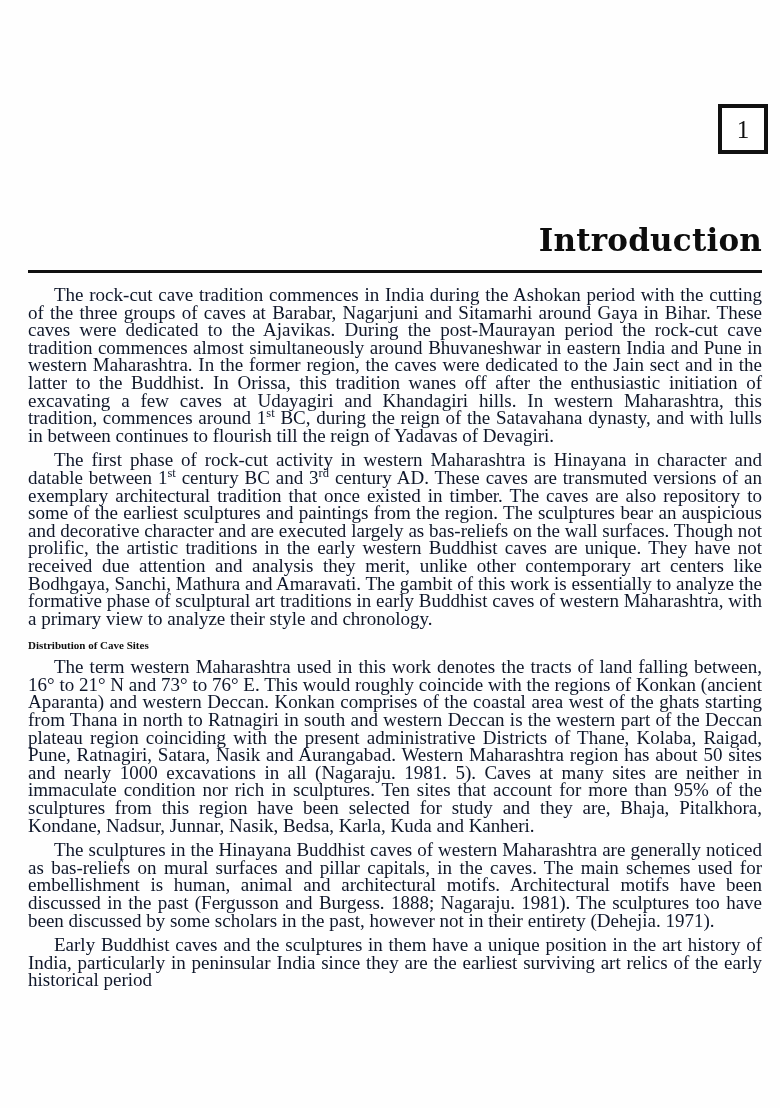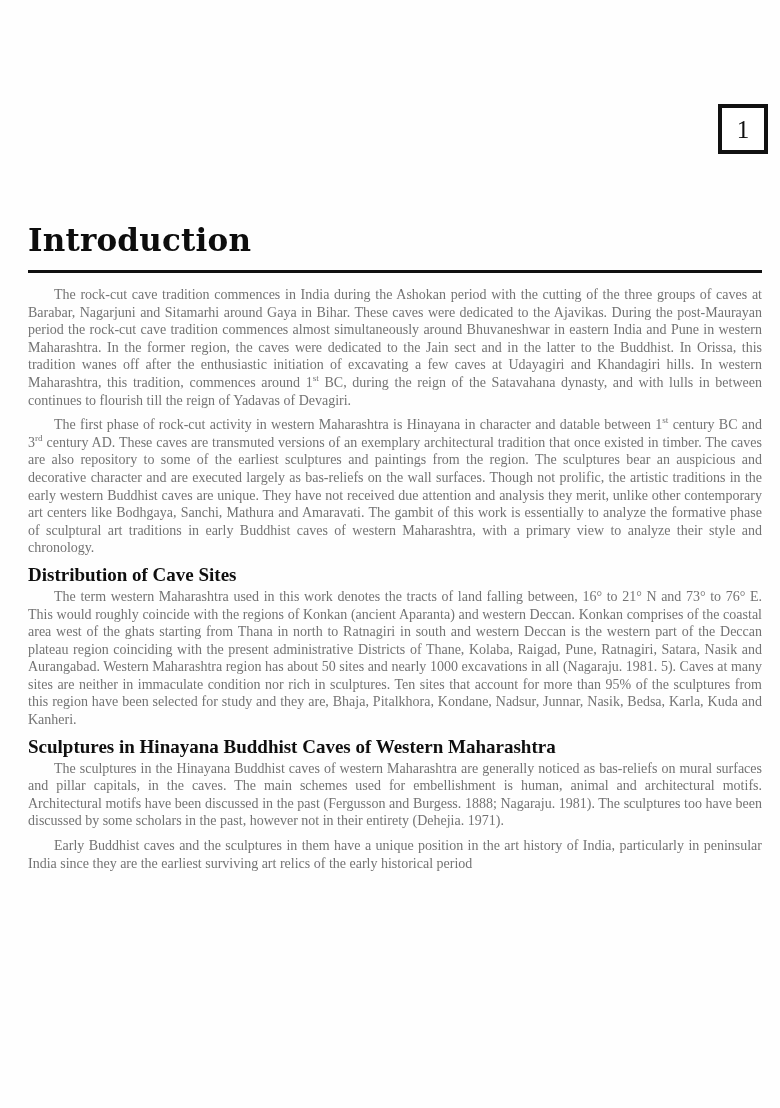--- a/index.html
+++ b/index.html
@@ -53,20 +53,21 @@
     line-height: 1;
     color: #111;
   }
 
   
   .chapter-title {
     position: absolute;
     left: 28px;
     top: 222px;
     width: 734px;
+    text-align: right;
     font-family: "DejaVu Serif", "Liberation Serif", serif;
     font-weight: bold;
     font-size: 31px;
     letter-spacing: 0.2px;
     color: #0d0d0d;
   }
   .title-rule {
     position: absolute;
     left: 28px;
     top: 270px;
@@ -81,31 +82,31 @@
     left: 28px;
     top: 286px;
     width: 734px;
   }
 
   p.body-para {
     margin: 0 0 7px 0;
     text-align: justify;
     text-justify: inter-word;
     text-indent: 26px;
-    font-size: 14px;
+    font-size: 19px;
     line-height: 17.6px;
     font-family: "Liberation Serif", "DejaVu Serif", serif;
-    color: #737373;
+    color: #0f172a;
     hyphens: none;
   }
   p.body-para:last-child { margin-bottom: 13px; }
 
   h2.section-heading {
     margin: 9px 0 4px 0;
-    font-size: 19px;
+    font-size: 11px;
     line-height: 18px;
     font-weight: bold;
     font-family: "Liberation Serif", "DejaVu Serif", serif;
     color: #0f0f0f;
     text-indent: 0;
     text-align: left;
   }
 
   sup {
     font-size: 0.66em;
@@ -125,18 +126,17 @@
   </div>
 
   <div class="chapter-title">Introduction</div>
   <div class="title-rule"></div>
 
   <div class="content">
       <p class="body-para">The rock-cut cave tradition commences in India during the Ashokan period with the cutting of the three groups of caves at Barabar, Nagarjuni and Sitamarhi around Gaya in Bihar. These caves were dedicated to the Ajavikas. During the post-Maurayan period the rock-cut cave tradition commences almost simultaneously around Bhuvaneshwar in eastern India and Pune in western Maharashtra. In the former region, the caves were dedicated to the Jain sect and in the latter to the Buddhist. In Orissa, this tradition wanes off after the enthusiastic initiation of excavating a few caves at Udayagiri and Khandagiri hills. In western Maharashtra, this tradition, commences around 1<sup>st</sup> BC, during the reign of the Satavahana dynasty, and with lulls in between continues to flourish till the reign of Yadavas of Devagiri.</p>
       <p class="body-para">The first phase of rock-cut activity in western Maharashtra is Hinayana in character and datable between 1<sup>st</sup> century BC and 3<sup>rd</sup> century AD. These caves are transmuted versions of an exemplary architectural tradition that once existed in timber. The caves are also repository to some of the earliest sculptures and paintings from the region. The sculptures bear an auspicious and decorative character and are executed largely as bas-reliefs on the wall surfaces. Though not prolific, the artistic traditions in the early western Buddhist caves are unique. They have not received due attention and analysis they merit, unlike other contemporary art centers like Bodhgaya, Sanchi, Mathura and Amaravati. The gambit of this work is essentially to analyze the formative phase of sculptural art traditions in early Buddhist caves of western Maharashtra, with a primary view to analyze their style and chronology.</p>
       <h2 class="section-heading">Distribution of Cave Sites</h2>
       <p class="body-para">The term western Maharashtra used in this work denotes the tracts of land falling between, 16° to 21° N and 73° to 76° E. This would roughly coincide with the regions of Konkan (ancient Aparanta) and western Deccan. Konkan comprises of the coastal area west of the ghats starting from Thana in north to Ratnagiri in south and western Deccan is the western part of the Deccan plateau region coinciding with the present administrative Districts of Thane, Kolaba, Raigad, Pune, Ratnagiri, Satara, Nasik and Aurangabad. Western Maharashtra region has about 50 sites and nearly 1000 excavations in all (Nagaraju. 1981. 5). Caves at many sites are neither in immaculate condition nor rich in sculptures. Ten sites that account for more than 95% of the sculptures from this region have been selected for study and they are, Bhaja, Pitalkhora, Kondane, Nadsur, Junnar, Nasik, Bedsa, Karla, Kuda and Kanheri.</p>
-      <h2 class="section-heading">Sculptures in Hinayana Buddhist Caves of Western Maharashtra</h2>
       <p class="body-para">The sculptures in the Hinayana Buddhist caves of western Maharashtra are generally noticed as bas-reliefs on mural surfaces and pillar capitals, in the caves. The main schemes used for embellishment is human, animal and architectural motifs. Architectural motifs have been discussed in the past (Fergusson and Burgess. 1888; Nagaraju. 1981). The sculptures too have been discussed by some scholars in the past, however not in their entirety (Dehejia. 1971).</p>
       <p class="body-para">Early Buddhist caves and the sculptures in them have a unique position in the art history of India, particularly in peninsular India since they are the earliest surviving art relics of the early historical period</p>
     </div>
 
 </div>
 
 </body></html>

